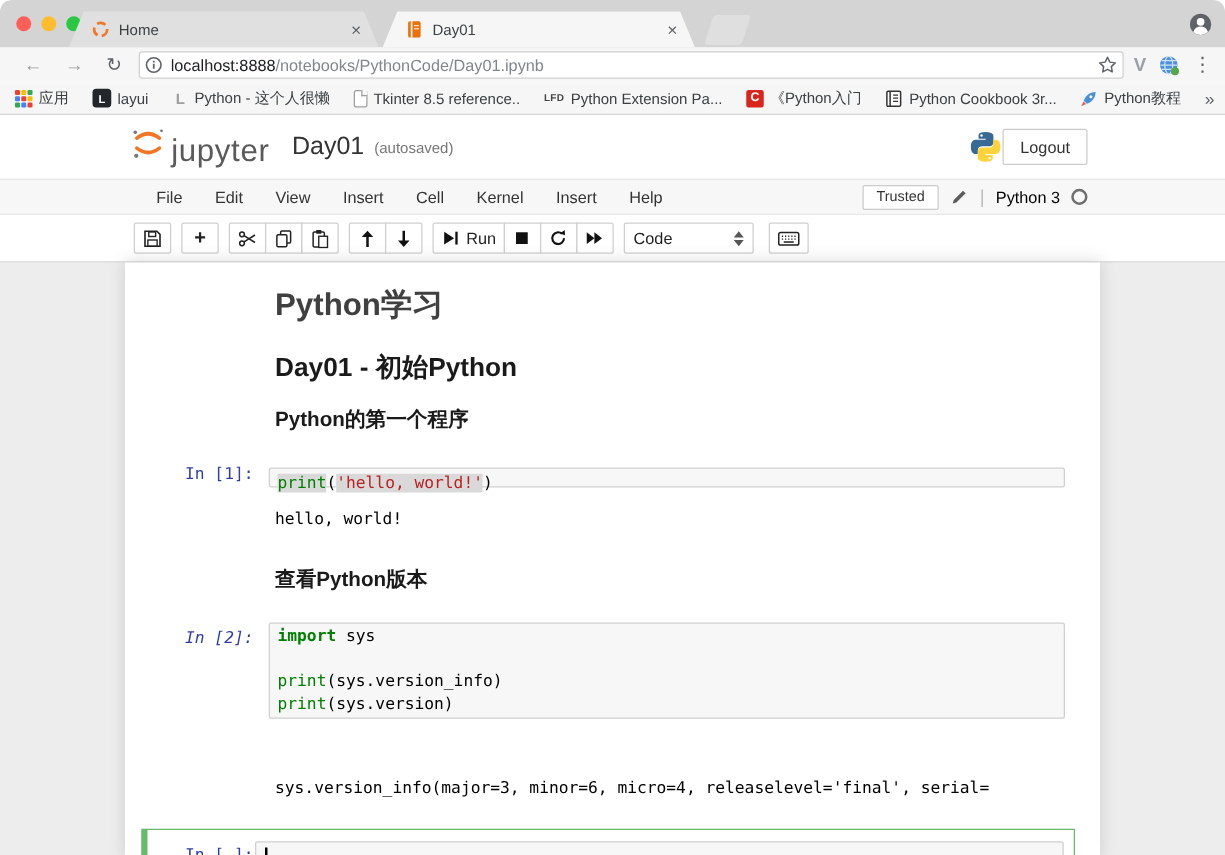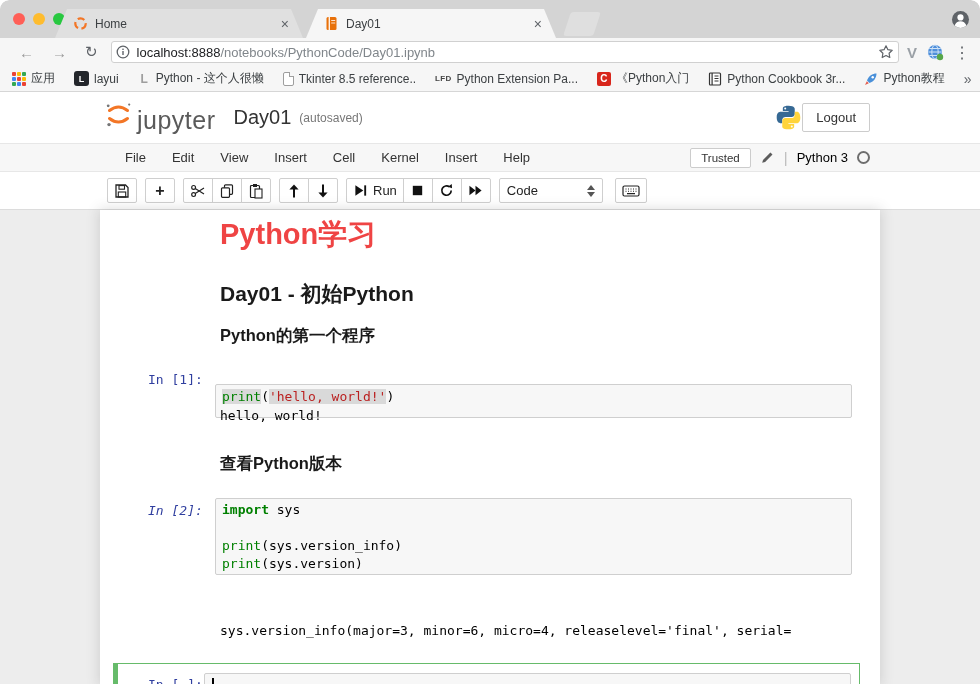--- a/index.html
+++ b/index.html
@@ -99,21 +99,21 @@
     padding:0 7px; }
   .sel-arrows { margin-left:auto; display:flex; flex-direction:column; gap:2px; }
   .sel-arrows i { width:0; height:0; border-left:4px solid transparent; border-right:4px solid transparent; display:block; }
   .sel-up { border-bottom:5px solid #555; } .sel-down { border-top:5px solid #555; }
 
   
   .site { position:absolute; left:0; top:209px; width:980px; height:475px;
     background:#ededed; border-top:1px solid #dcdcdc; }
   .nb-container { position:absolute; left:100px; top:0; width:780px; height:475px;
     background:#fff; box-shadow:0 0 12px 1px rgba(87,87,87,.2); overflow:hidden; }
-  .nb-h1 { position:absolute; left:120px; top:5px; font-size:29px; font-weight:bold; color:#ef4444; }
+  .nb-h1 { position:absolute; left:120px; top:17px; font-size:25px; font-weight:bold; color:#404040; }
   .nb-h2 { position:absolute; left:120px; top:70px; font-size:21px; font-weight:bold; color:#1a1a1a; }
   .nb-h3 { position:absolute; left:120px; font-size:16.5px; font-weight:bold; color:#1a1a1a; }
   .mono, .prompt, .code, .nb-output { font-family:"DejaVu Sans Mono", monospace; }
   .prompt { position:absolute; font-size:13px; color:#303f9f; }
   .inputbox { position:absolute; left:115px; width:637px; background:#f7f7f7;
     border:1px solid #cfcfcf; border-radius:2px; padding:3px 6px; }
   .code { font-size:13px; line-height:18px; color:#000; white-space:pre; }
   .tok-kw { color:#008000; font-weight:bold; }
   .tok-fn { color:#008000; }
   .tok-str { color:#ba2121; }
@@ -411,21 +411,21 @@
   </div>
 
   <div class="site">
     <div class="nb-container">
 
       <div class="nb-h1">Python学习</div>
       <div class="nb-h2">Day01 - 初始Python</div>
       <div class="nb-h3" style="top:115px;">Python的第一个程序</div>
 
       <div class="prompt" style="left:48px; top:162px;">In [1]:</div>
-      <div class="inputbox" style="top:174px; height:34px;">
+      <div class="inputbox" style="top:164px; height:16px;">
         <div class="code"><span class="tok-fn hl">print</span><span>(</span><span class="tok-str hl">'hello, world!'</span><span>)</span></div>
       </div>
       <div class="nb-output" style="top:197px;">hello, world!</div>
 
       <div class="nb-h3" style="top:243px;">查看Python版本</div>
 
       <div class="prompt" style="left:48px; top:293px;font-style:italic;">In [2]:</div>
       <div class="inputbox" style="top:288px; height:77px; padding-top:2px;">
         <div class="code"><span class="tok-kw">import</span><span> sys</span></div>
         <div class="code">&nbsp;</div>

